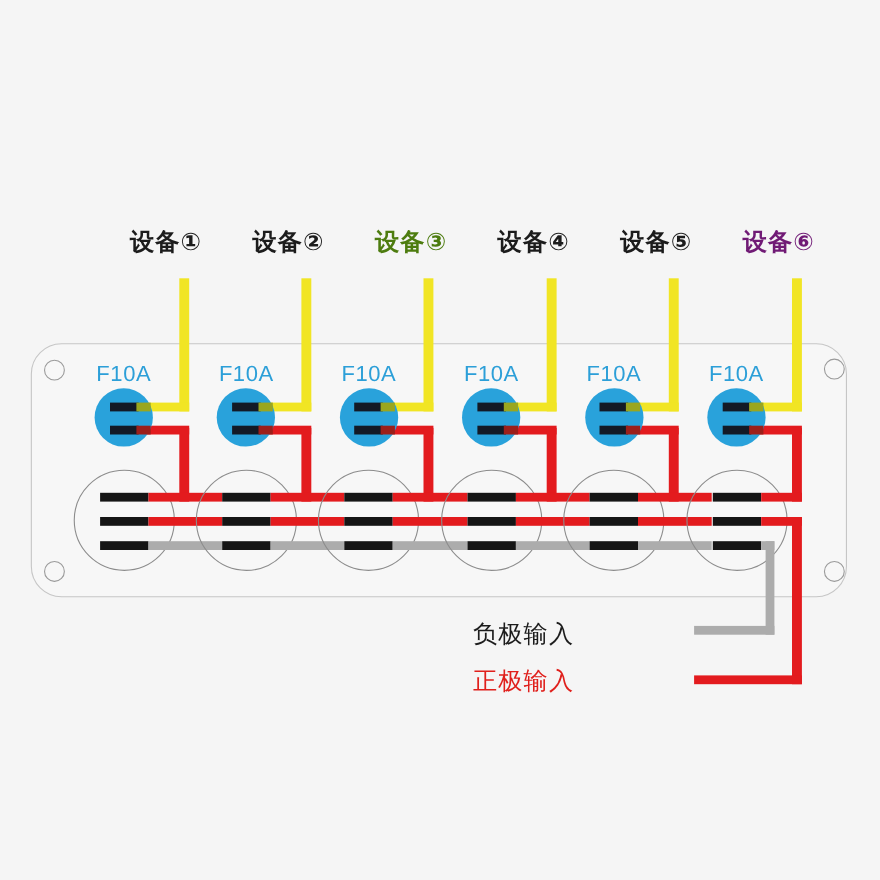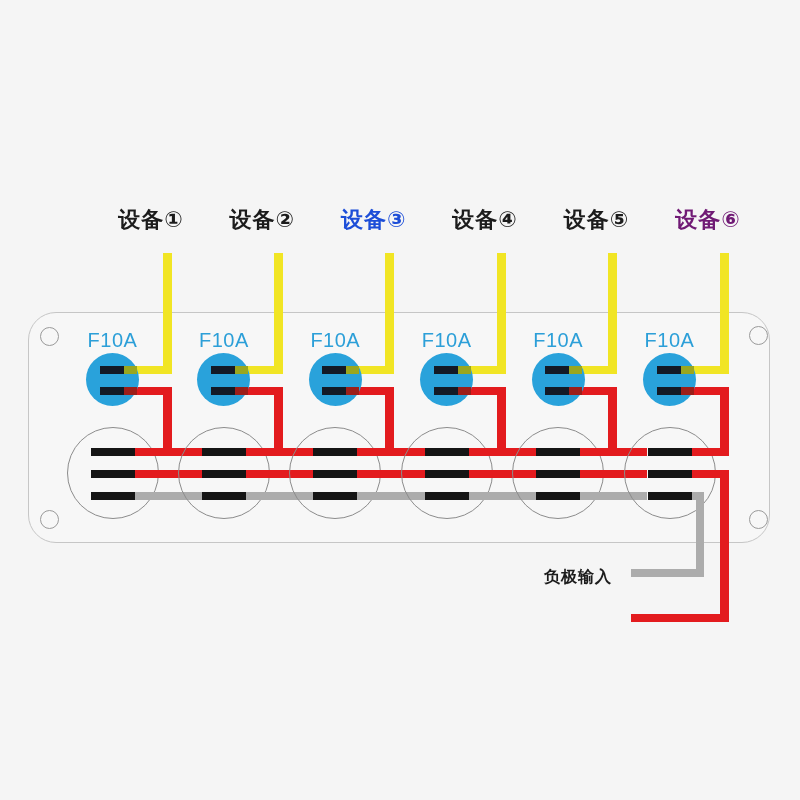--- a/index.html
+++ b/index.html
@@ -24,22 +24,22 @@
   }
   .fuse-text{
     position:absolute;width:80px;text-align:center;
     font-size:20px;font-weight:500;line-height:20px;letter-spacing:0.5px;
   }
   .device-label{
     position:absolute;width:120px;text-align:center;
     font-size:22px;font-weight:600;line-height:23px;letter-spacing:1px;
   }
   .input-label{
-    position:absolute;left:430px;width:182px;text-align:right;
-    font-size:16px;font-weight:700;line-height:23px;letter-spacing:1px;
+    position:absolute;left:430px;width:182px;text-align:left;
+    font-size:22px;font-weight:400;line-height:23px;letter-spacing:1px;
   }
   .neg{top:565px;}
   .pos{top:607px;}
 </style>
 </head>
 <body>
 
 <div class="stage" style="background: rgb(245, 245, 245);">
   <div class="panel" style="background: rgb(247, 247, 247); border-color: rgb(198, 198, 198);"></div>
   <div id="built">
@@ -93,21 +93,21 @@
       <div class="abs" style="left: 322.3px; top: 366px; width: 26px; height: 7.5px; background: rgb(19, 26, 38);"></div>
       <div class="abs" style="left: 346.3px; top: 366px; width: 13px; height: 7.5px; background: rgb(154, 166, 31);"></div>
       <div class="abs" style="left: 322.3px; top: 387px; width: 26px; height: 7.5px; background: rgb(19, 26, 38);"></div>
       <div class="abs" style="left: 346.3px; top: 387px; width: 13px; height: 7.5px; background: rgb(156, 31, 26);"></div>
       <div class="abs" style="left: 313.3px; top: 448px; width: 44px; height: 7.5px; background: rgb(21, 21, 21);"></div>
       <div class="abs" style="left: 313.3px; top: 470px; width: 44px; height: 7.5px; background: rgb(21, 21, 21);"></div>
       <div class="abs" style="left: 313.3px; top: 492px; width: 44px; height: 7.5px; background: rgb(21, 21, 21);"></div>
       <div class="abs" style="left: 357.3px; top: 448px; width: 67.4px; height: 7.5px; background: rgb(227, 27, 30);"></div>
       <div class="abs" style="left: 357.3px; top: 470px; width: 67.4px; height: 7.5px; background: rgb(227, 27, 30);"></div>
       <div class="abs" style="left: 357.3px; top: 492px; width: 67.4px; height: 7.5px; background: rgb(172, 172, 172);"></div>
-      <div class="device-label abs" style="left: 313.8px; top: 208px; width: 120px; height: 23px; color: #1d4ed8;">设备③</div>
+      <div class="device-label abs" style="left: 313.8px; top: 208px; width: 120px; height: 23px; color: #4d7c0f;">设备③</div>
       <div class="switch-circle" style="left: 400.7px; top: 427px; width: 92px; height: 92px;"></div>
       <div class="abs" style="left: 496.7px; top: 253px; width: 9px; height: 120.5px; background: rgb(241, 229, 36);"></div>
       <div class="abs" style="left: 457.7px; top: 366px; width: 48px; height: 7.5px; background: rgb(241, 229, 36);"></div>
       <div class="abs" style="left: 457.7px; top: 387px; width: 48px; height: 7.5px; background: rgb(227, 27, 30);"></div>
       <div class="abs" style="left: 496.7px; top: 389px; width: 9px; height: 66.5px; background: rgb(227, 27, 30);"></div>
       <div class="abs" style="left: 420.2px; top: 352.5px; width: 53px; height: 53px; background: rgb(41, 162, 219); border-radius: 50%;"></div>
       <div class="fuse-text abs" style="left: 406.7px; top: 330px; width: 80px; height: 18px; color: rgb(44, 159, 216);">F10A</div>
       <div class="abs" style="left: 433.7px; top: 366px; width: 26px; height: 7.5px; background: rgb(19, 26, 38);"></div>
       <div class="abs" style="left: 457.7px; top: 366px; width: 13px; height: 7.5px; background: rgb(154, 166, 31);"></div>
       <div class="abs" style="left: 433.7px; top: 387px; width: 26px; height: 7.5px; background: rgb(19, 26, 38);"></div>
@@ -154,13 +154,14 @@
       <div class="device-label abs" style="left: 648px; top: 208px; width: 120px; height: 23px; color: #701a75;">设备⑥</div>
       <div class="abs" style="left: 691.5px; top: 448px; width: 37px; height: 7.5px; background: rgb(227, 27, 30);"></div>
       <div class="abs" style="left: 691.5px; top: 470px; width: 37px; height: 7.5px; background: rgb(227, 27, 30);"></div>
       <div class="abs" style="left: 719.5px; top: 470px; width: 9px; height: 151.5px; background: rgb(227, 27, 30);"></div>
       <div class="abs" style="left: 630.5px; top: 614px; width: 98px; height: 7.5px; background: rgb(227, 27, 30);"></div>
       <div class="abs" style="left: 691.5px; top: 492px; width: 12.5px; height: 7.5px; background: rgb(172, 172, 172);"></div>
       <div class="abs" style="left: 696px; top: 492px; width: 8px; height: 84.5px; background: rgb(172, 172, 172);"></div>
       <div class="abs" style="left: 630.5px; top: 569px; width: 73.5px; height: 7.5px; background: rgb(172, 172, 172);"></div>
     </div>
   <div class="input-label neg" style="color: rgb(28, 28, 28);">负极输入</div>
+  <div class="input-label pos" style="color: rgb(224, 32, 28);">正极输入</div>
 </div>
 
 </body></html>

